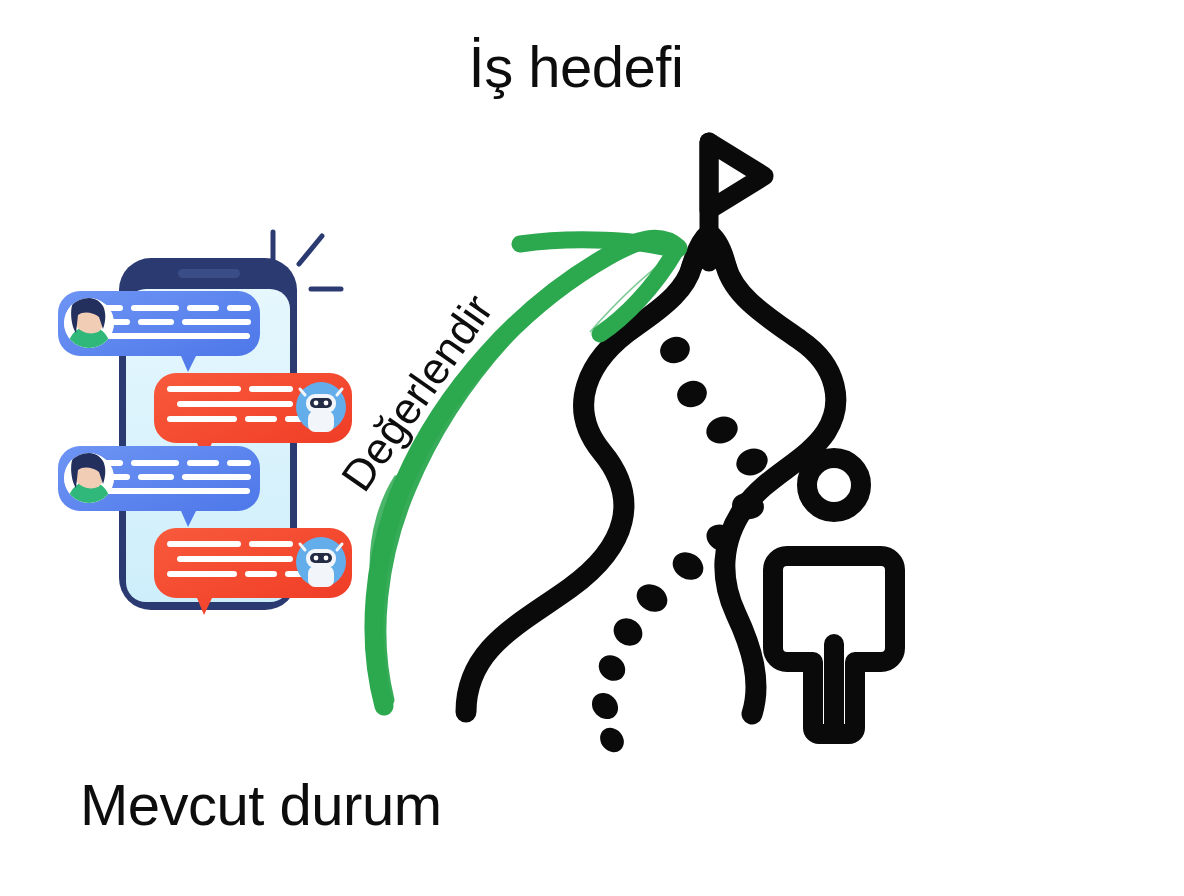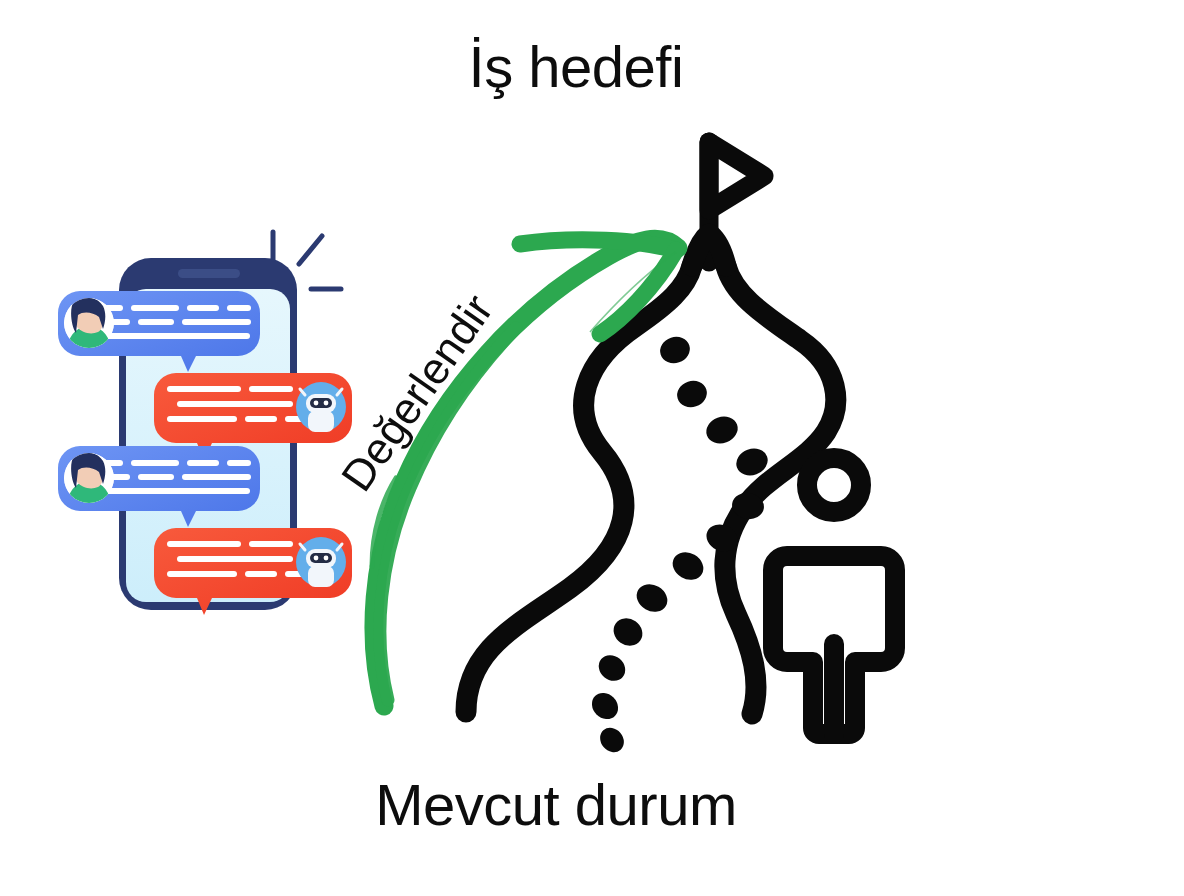--- a/index.html
+++ b/index.html
@@ -41,21 +41,20 @@
     top: 34px;
     text-align: center;
     font-size: 58px;
     line-height: 66px;
     padding-left: 120px;
   }
   #current-label {
     left: 0;
     right: 0;
     top: 772px;
-    text-align: center;
     font-size: 58px;
     line-height: 66px;
     padding-left: 80px;
   }
   #evaluate-label {
     left: 352px;
     top: 462px;
     width: 300px;
     font-size: 44px;
     line-height: 48px;

